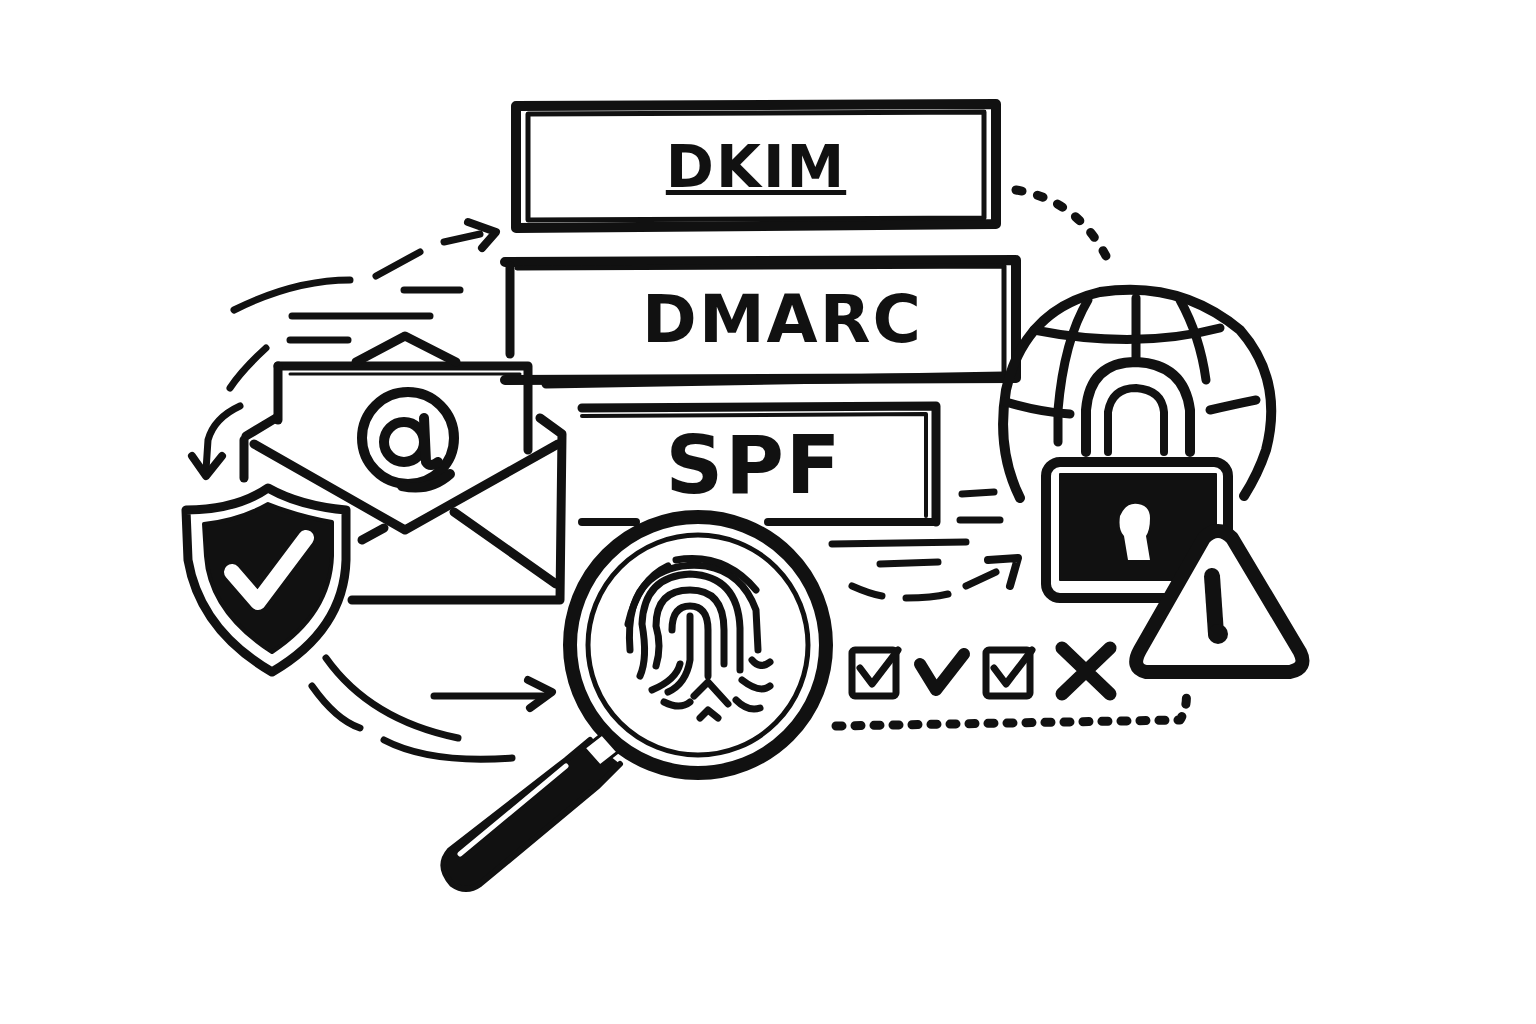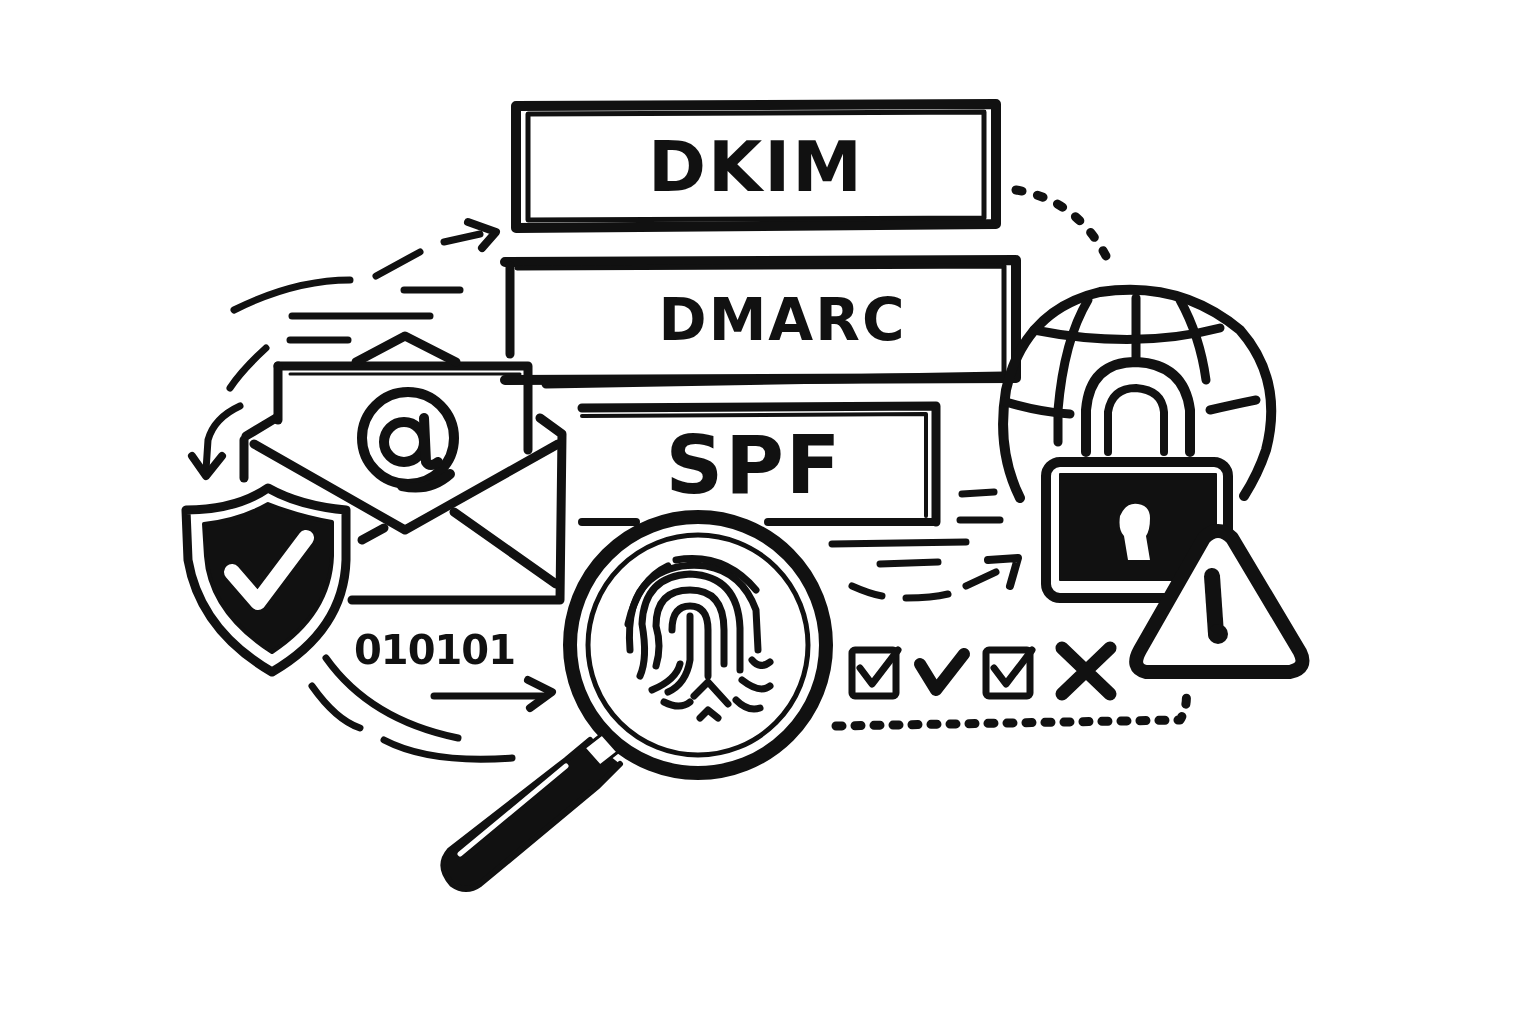--- a/index.html
+++ b/index.html
@@ -156,24 +156,23 @@
       <path d="M988 560 L1018 558 L1010 586" stroke-width="8"></path>
     </g>
 
     <g stroke-width="9">
       <path d="M1016 190 Q1080 200 1110 264" stroke-dasharray="6 16"></path>
       <path d="M836 726 L1180 720 Q1188 706 1186 692" stroke-dasharray="6 13"></path>
     </g>
   </svg>
 
   <div class="label-box" style="left:528px; top:114px; width:456px; height:106px;">
-    <span class="label-text" style="font-size:70px;">DKIM</span>
+    <span class="label-text" style="font-size:58px;text-decoration:underline;">DKIM</span>
   </div>
   <div class="label-box" style="left:517px; top:268px; width:487px; height:104px;">
-    <span class="label-text" style="font-size:58px;margin-left:44px;">DMARC</span>
+    <span class="label-text" style="font-size:66px;margin-left:44px;">DMARC</span>
   </div>
   <div class="label-box" style="left:582px; top:416px; width:344px; height:100px;justify-content:center;">
     <span class="label-text" style="font-size:80px;">SPF</span>
   </div>
 
-  <div class="binary" style="left:354px; top:630px;">010101</div>
 
 </div>
 
 </body></html>

